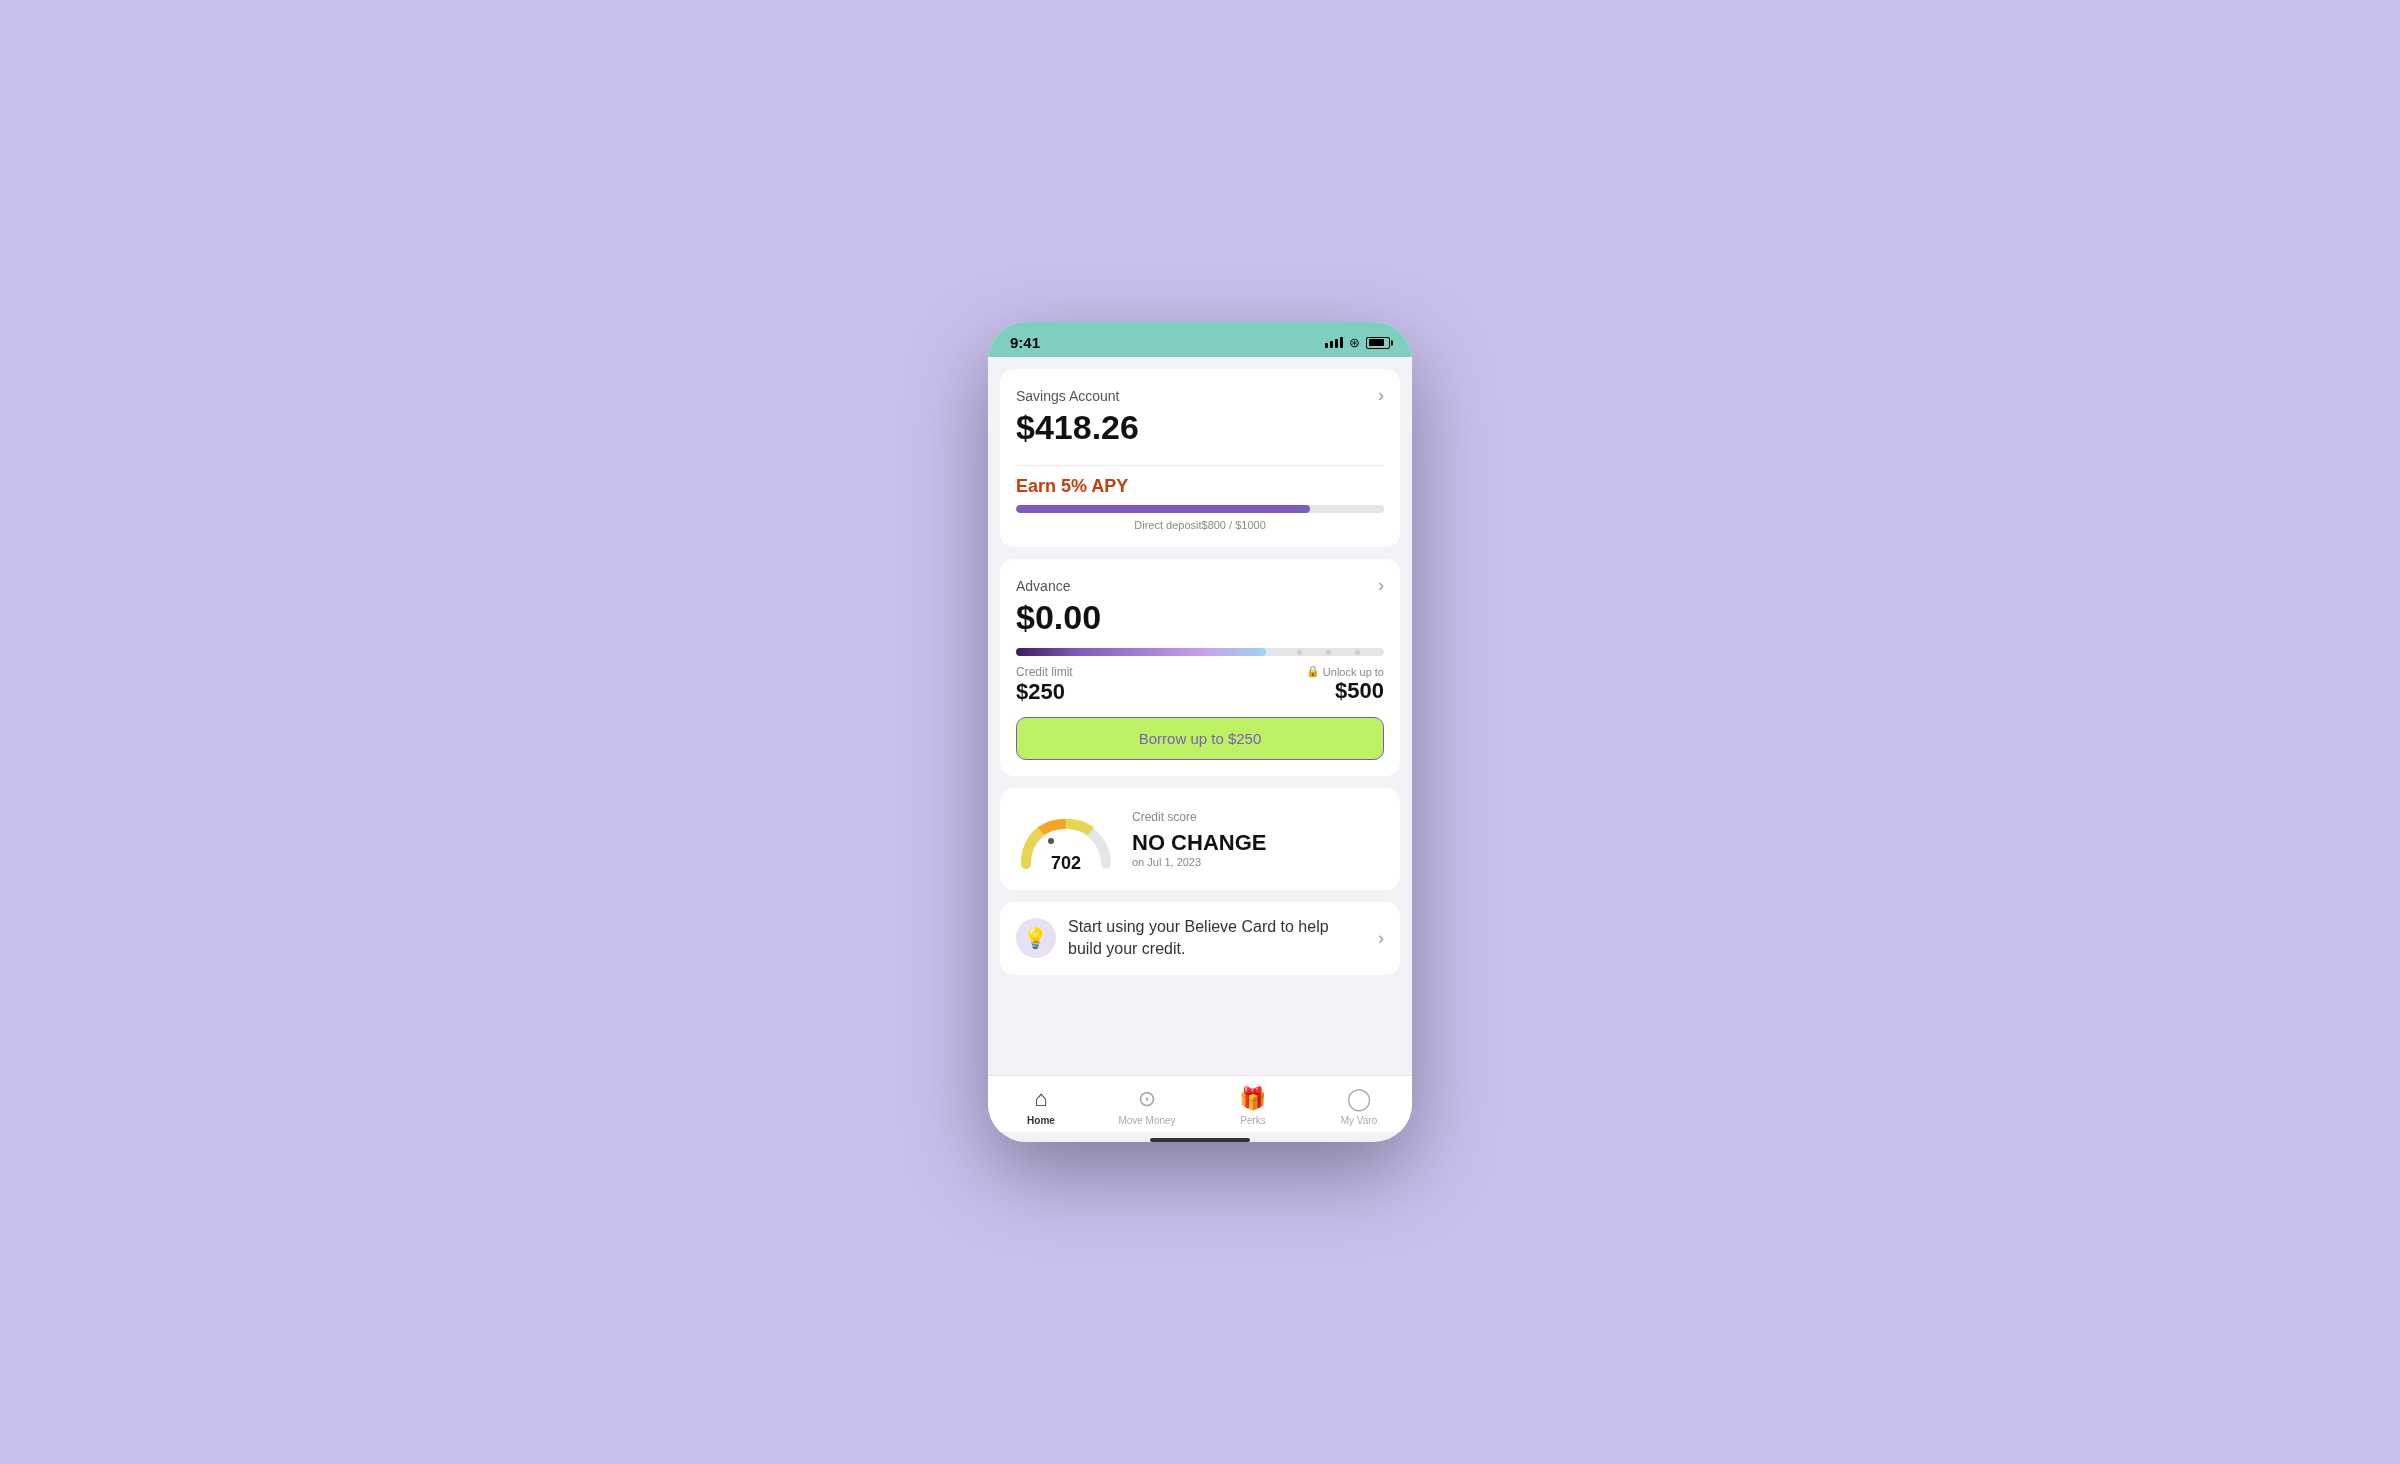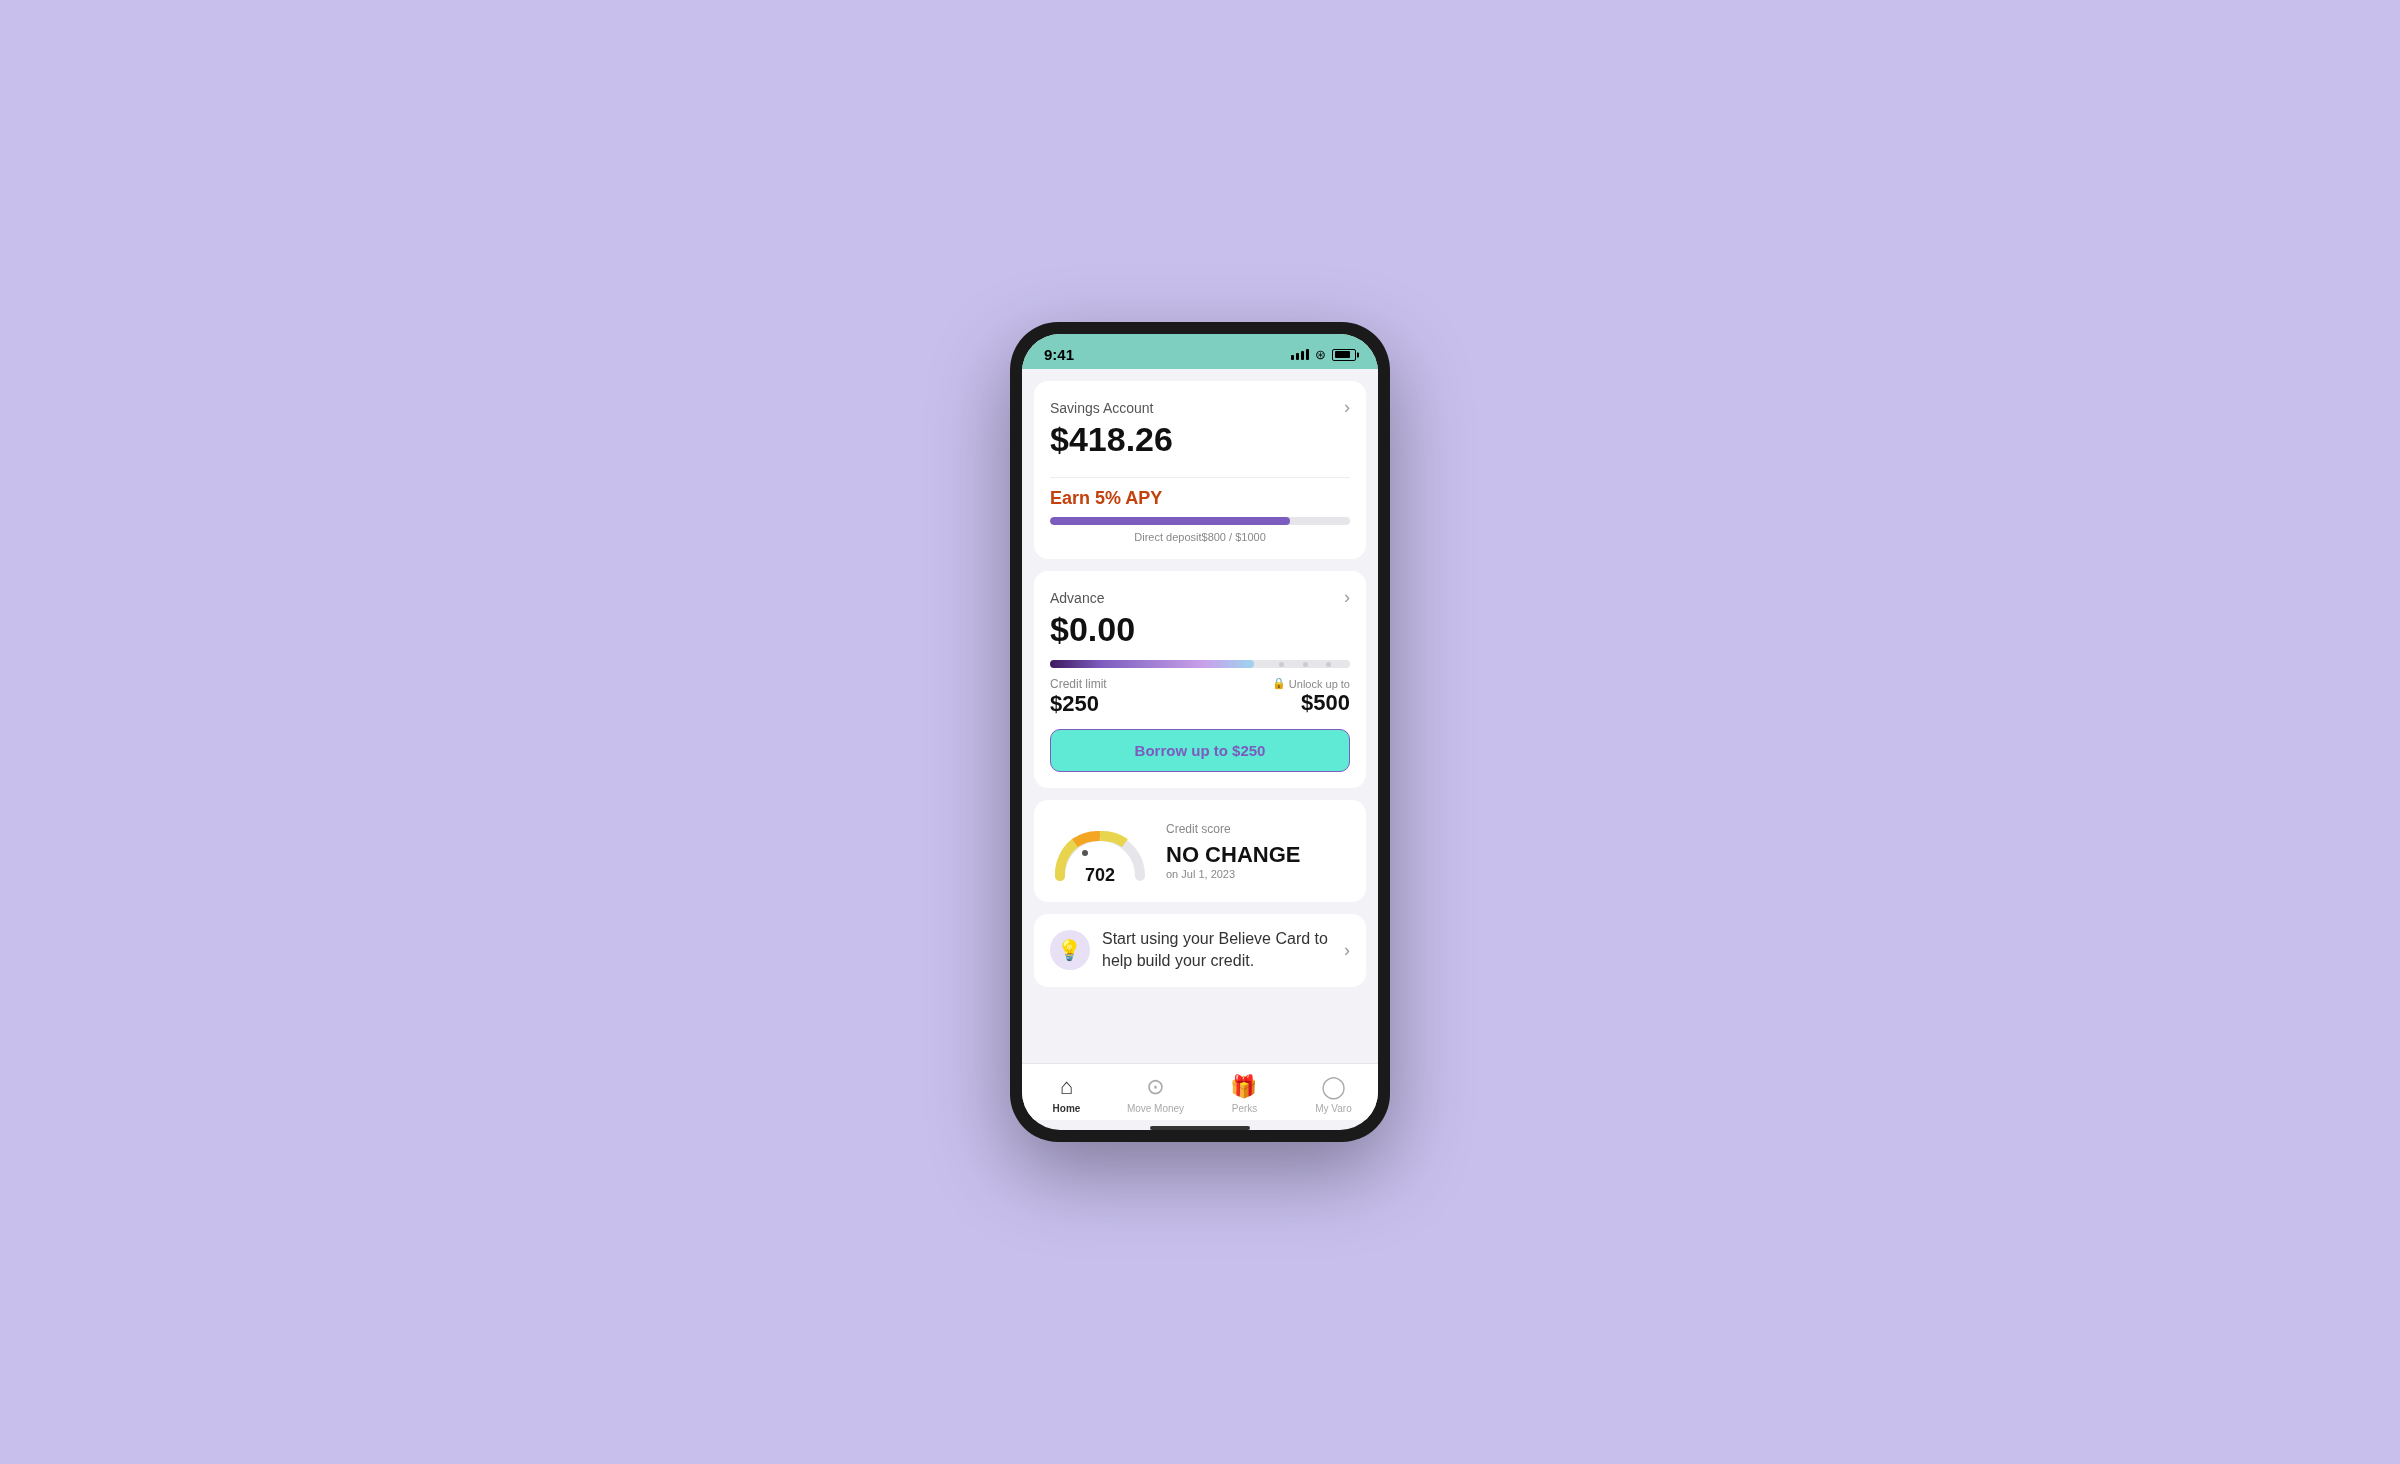--- a/index.html
+++ b/index.html
@@ -5,25 +5,24 @@
     * { box-sizing: border-box; margin: 0; padding: 0; }
     body {
       background: #c8bfed;
       display: flex;
       align-items: center;
       justify-content: center;
       min-height: 100vh;
       font-family: -apple-system, BlinkMacSystemFont, 'Helvetica Neue', Arial, sans-serif;
     }
     .phone-wrapper {
-      width: 380px;
+      width: 424px;
       height: 820px;
       background: #1a1a1a;
       border-radius: 48px;
-      padding: 12px;
       box-shadow: 0 30px 80px rgba(0,0,0,0.35);
       position: relative;
     }
     .phone-screen {
       width: 100%;
       height: 100%;
       background: #f2f2f7;
       border-radius: 38px;
       overflow: hidden;
       display: flex;
@@ -265,25 +264,25 @@
     .unlock-amount {
       font-size: 22px;
       font-weight: 800;
       color: #111;
     }
     .borrow-btn {
       display: block;
       width: 100%;
       margin-top: 12px;
       padding: 12px;
-      background: #5eead4;
+      background: #bef264;
       border: 1.5px solid #7c5cbf;
       border-radius: 10px;
       font-size: 15px;
-      font-weight: 700;
+      font-weight: 400;
       color: #7c5cbf;
       text-align: center;
       cursor: pointer;
     }
 
     
     .credit-score-card {
       display: flex;
       align-items: center;
       gap: 16px;

